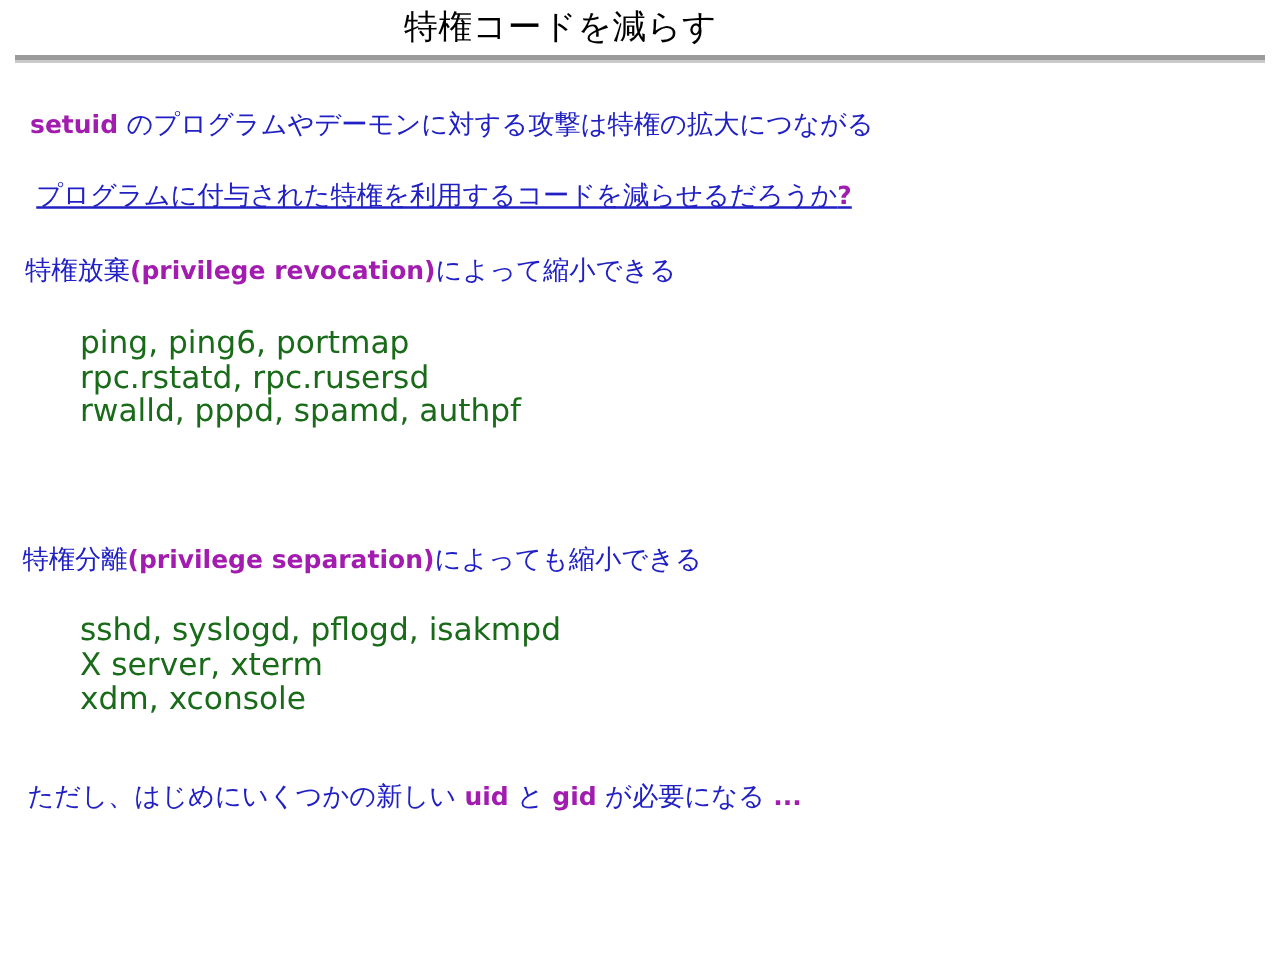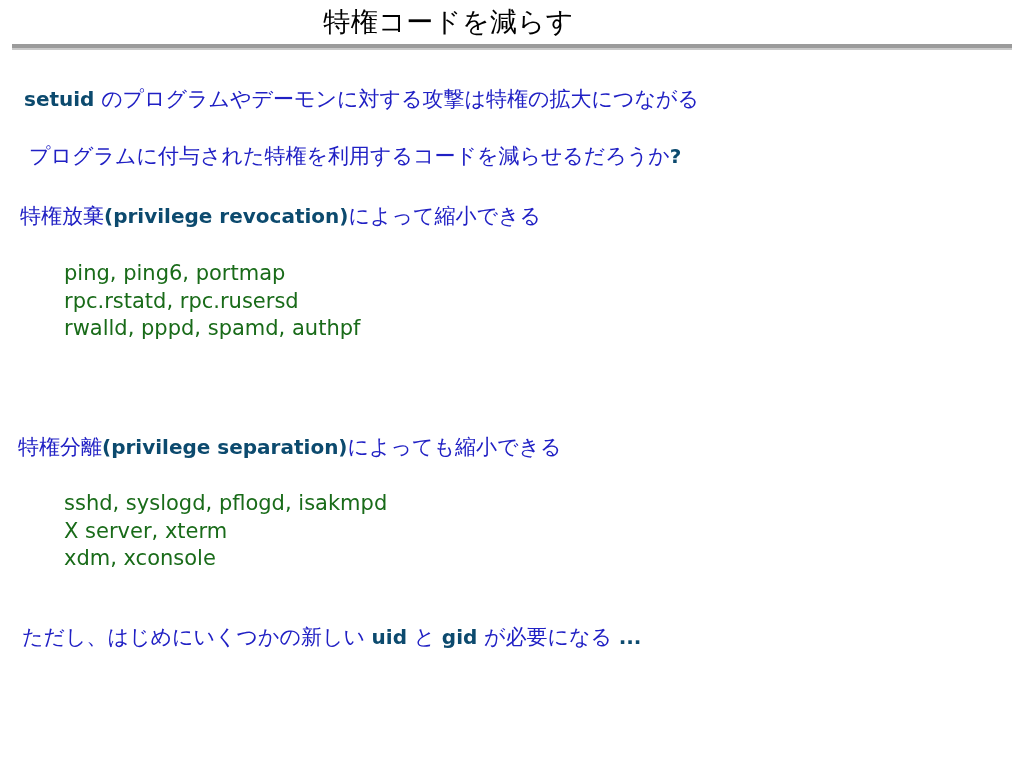--- a/index.html
+++ b/index.html
@@ -67,35 +67,35 @@
 
   
   .l1 {
     font-size: 21px;
     line-height: 26px;
   }
   .lat {
     font-family: "DejaVu Sans", "Liberation Sans", sans-serif;
     font-weight: bold;
     font-size: 20px;
-    color: #0c4a6e;
+    color: #a21caf;
   }
 
   
   .code-list {
     font-family: "DejaVu Sans", "Liberation Sans", sans-serif;
     color: #196b19;
-    font-size: 21px;
+    font-size: 25px;
     line-height: 27.5px;
     white-space: nowrap;
   }
 
   
   #row-setuid    { position:absolute; left: 24px;  top: 0px;   }
-  #row-question  { position:absolute; left: 29px;  top: 57px;  }
+  #row-question  { position:absolute; left: 29px;  top: 57px; text-decoration: underline;  }
   #row-revocation{ position:absolute; left: 20px;  top: 117px; }
   #list-revocation{position:absolute; left: 64px;  top: 174px; }
   #row-separation{ position:absolute; left: 18px;  top: 348px; }
   #list-separation{position:absolute; left: 64px;  top: 404px; }
   #row-note      { position:absolute; left: 22px;  top: 538px; }
 </style>
 </head>
 <body>
 
 <div id="slide">

